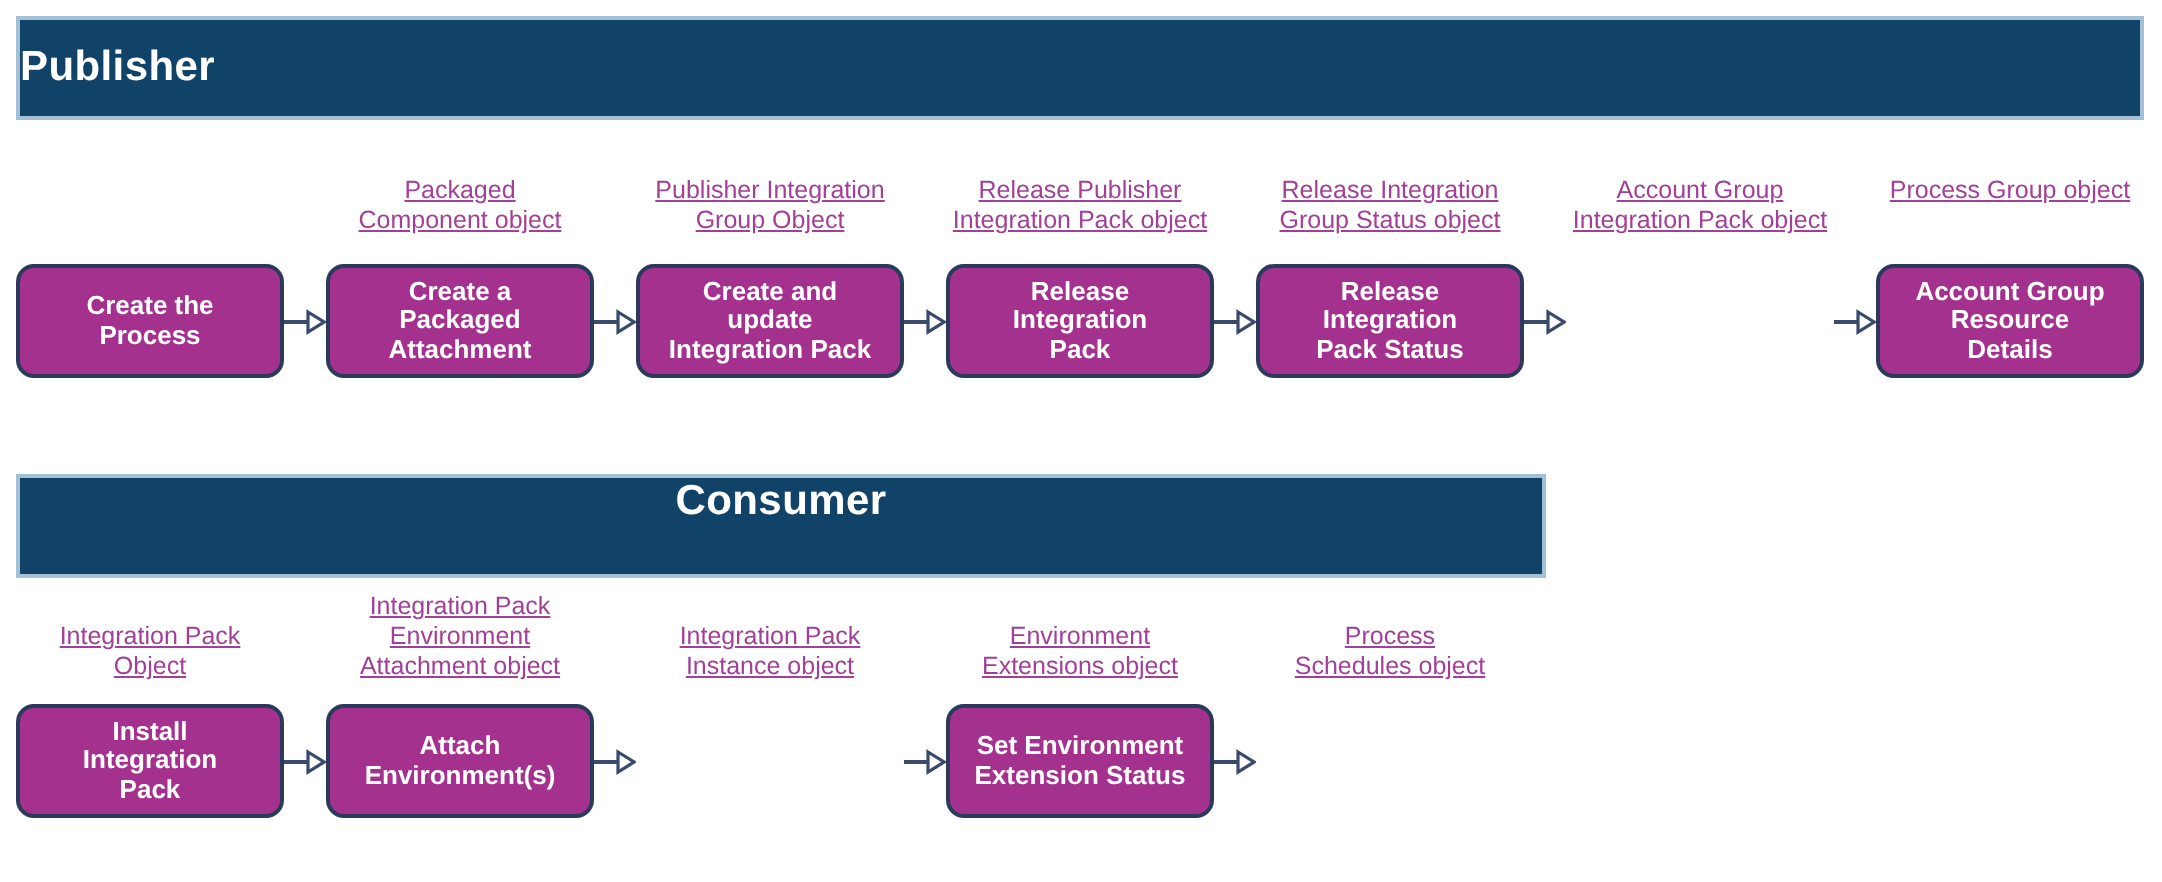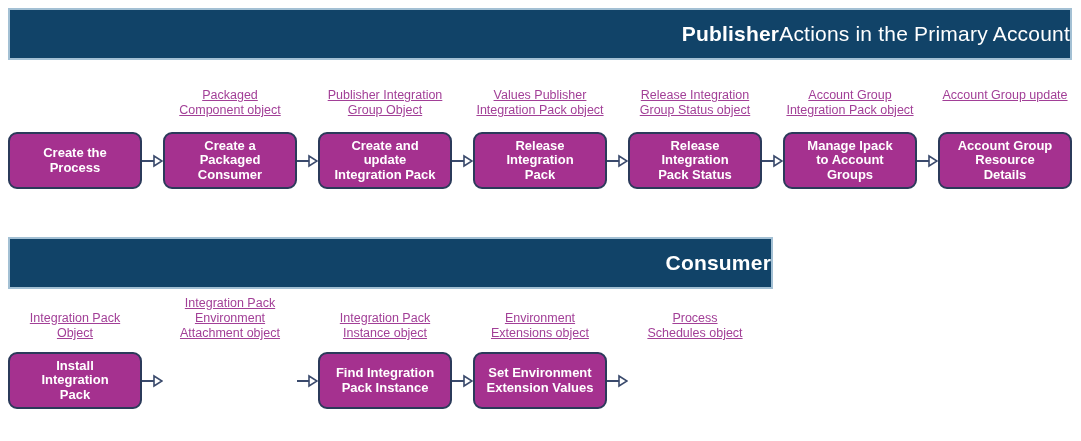--- a/index.html
+++ b/index.html
@@ -6,26 +6,26 @@
   html, body { background:#ffffff; }
   body {
     width:1081px; height:441px; overflow:hidden;
     font-family:"Liberation Sans", sans-serif;
   }
   .canvas { position:relative; width:1081px; height:441px; padding:8px; }
 
   .banner {
     height:52px; background:#114368; border:2px solid #A3C0D4;
     color:#ffffff; font-size:21px;
-    display:flex; align-items:center; justify-content:flex-end;
+    display:flex; align-items:center; justify-content:flex-start;
     letter-spacing:0.2px;
   }
   .banner .bold { font-weight:bold; }
   .banner-1 { width:1064px; }
-  .banner-2 { width:765px; margin-top:48px; }
+  .banner-2 { width:765px; margin-top:48px;flex-direction:column; }
 
   .flow-row { display:flex; }
   .row-1 { margin-top:28px; }
   .row-2 { margin-top:7px; }
 
   .step { width:134px; display:flex; flex-direction:column; flex-shrink:0; }
 
   .link-area {
     width:150px; margin:0 -8px;
     display:flex; justify-content:center;
@@ -57,21 +57,20 @@
     display:flex; align-items:center; justify-content:center;
   }
 </style>
 </head>
 <body>
 
 <div class="canvas">
 
   <div class="banner banner-1">
     <span class="bold">Publisher</span>
-      <span> Actions in the Primary Account</span>
   </div>
 
   <div class="flow-row row-1">
 
     <div class="step">
       <div class="link-area"></div>
       <div class="box">
         <span>Create the
 Process</span>
       </div>
@@ -85,21 +84,21 @@
     </div>
 
     <div class="step">
       <div class="link-area">
         <a class="obj-link">Packaged
 Component object</a>
       </div>
       <div class="box">
         <span>Create a
 Packaged
-Consumer</span>
+Attachment</span>
       </div>
     </div>
 
     <div class="arrow-slot">
       <svg width="21" height="14" viewBox="0 0 21 14">
           <line x1="0" y1="7" x2="12.5" y2="7" stroke="#3A4A6C" stroke-width="2"></line>
           <polygon points="12,2 20,7 12,12" fill="#ffffff" stroke="#3A4A6C" stroke-width="1.6"></polygon>
         </svg>
     </div>
 
@@ -117,21 +116,21 @@
 
     <div class="arrow-slot">
       <svg width="21" height="14" viewBox="0 0 21 14">
           <line x1="0" y1="7" x2="12.5" y2="7" stroke="#3A4A6C" stroke-width="2"></line>
           <polygon points="12,2 20,7 12,12" fill="#ffffff" stroke="#3A4A6C" stroke-width="1.6"></polygon>
         </svg>
     </div>
 
     <div class="step">
       <div class="link-area">
-        <a class="obj-link">Values Publisher
+        <a class="obj-link">Release Publisher
 Integration Pack object</a>
       </div>
       <div class="box">
         <span>Release
 Integration
 Pack</span>
       </div>
     </div>
 
     <div class="arrow-slot">
@@ -158,37 +157,32 @@
           <line x1="0" y1="7" x2="12.5" y2="7" stroke="#3A4A6C" stroke-width="2"></line>
           <polygon points="12,2 20,7 12,12" fill="#ffffff" stroke="#3A4A6C" stroke-width="1.6"></polygon>
         </svg>
     </div>
 
     <div class="step">
       <div class="link-area">
         <a class="obj-link">Account Group
 Integration Pack object</a>
       </div>
-      <div class="box">
-        <span>Manage Ipack
-to Account
-Groups</span>
-      </div>
-    </div>
-
-    <div class="arrow-slot">
-      <svg width="21" height="14" viewBox="0 0 21 14">
-          <line x1="0" y1="7" x2="12.5" y2="7" stroke="#3A4A6C" stroke-width="2"></line>
-          <polygon points="12,2 20,7 12,12" fill="#ffffff" stroke="#3A4A6C" stroke-width="1.6"></polygon>
-        </svg>
-    </div>
-
-    <div class="step">
-      <div class="link-area">
-        <a class="obj-link">Account Group update</a>
+    </div>
+
+    <div class="arrow-slot">
+      <svg width="21" height="14" viewBox="0 0 21 14">
+          <line x1="0" y1="7" x2="12.5" y2="7" stroke="#3A4A6C" stroke-width="2"></line>
+          <polygon points="12,2 20,7 12,12" fill="#ffffff" stroke="#3A4A6C" stroke-width="1.6"></polygon>
+        </svg>
+    </div>
+
+    <div class="step">
+      <div class="link-area">
+        <a class="obj-link">Process Group object</a>
       </div>
       <div class="box">
         <span>Account Group
 Resource
 Details</span>
       </div>
     </div>
 
   </div>
 
@@ -216,55 +210,55 @@
           <polygon points="12,2 20,7 12,12" fill="#ffffff" stroke="#3A4A6C" stroke-width="1.6"></polygon>
         </svg>
     </div>
 
     <div class="step">
       <div class="link-area">
         <a class="obj-link">Integration Pack
 Environment
 Attachment object</a>
       </div>
+      <div class="box">
+        <span>Attach
+Environment(s)</span>
+      </div>
     </div>
 
     <div class="arrow-slot">
       <svg width="21" height="14" viewBox="0 0 21 14">
           <line x1="0" y1="7" x2="12.5" y2="7" stroke="#3A4A6C" stroke-width="2"></line>
           <polygon points="12,2 20,7 12,12" fill="#ffffff" stroke="#3A4A6C" stroke-width="1.6"></polygon>
         </svg>
     </div>
 
     <div class="step">
       <div class="link-area">
         <a class="obj-link">Integration Pack
 Instance object</a>
       </div>
-      <div class="box">
-        <span>Find Integration
-Pack Instance</span>
-      </div>
     </div>
 
     <div class="arrow-slot">
       <svg width="21" height="14" viewBox="0 0 21 14">
           <line x1="0" y1="7" x2="12.5" y2="7" stroke="#3A4A6C" stroke-width="2"></line>
           <polygon points="12,2 20,7 12,12" fill="#ffffff" stroke="#3A4A6C" stroke-width="1.6"></polygon>
         </svg>
     </div>
 
     <div class="step">
       <div class="link-area">
         <a class="obj-link">Environment
 Extensions object</a>
       </div>
       <div class="box">
         <span>Set Environment
-Extension Values</span>
+Extension Status</span>
       </div>
     </div>
 
     <div class="arrow-slot">
       <svg width="21" height="14" viewBox="0 0 21 14">
           <line x1="0" y1="7" x2="12.5" y2="7" stroke="#3A4A6C" stroke-width="2"></line>
           <polygon points="12,2 20,7 12,12" fill="#ffffff" stroke="#3A4A6C" stroke-width="1.6"></polygon>
         </svg>
     </div>
 

